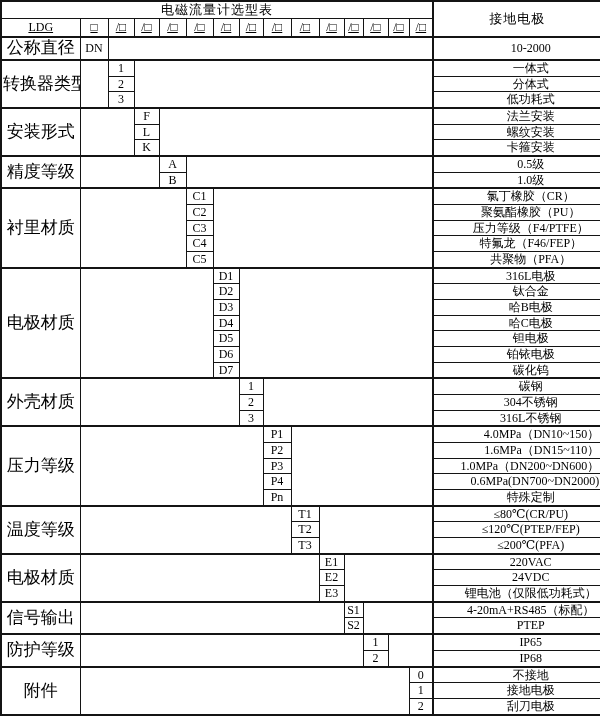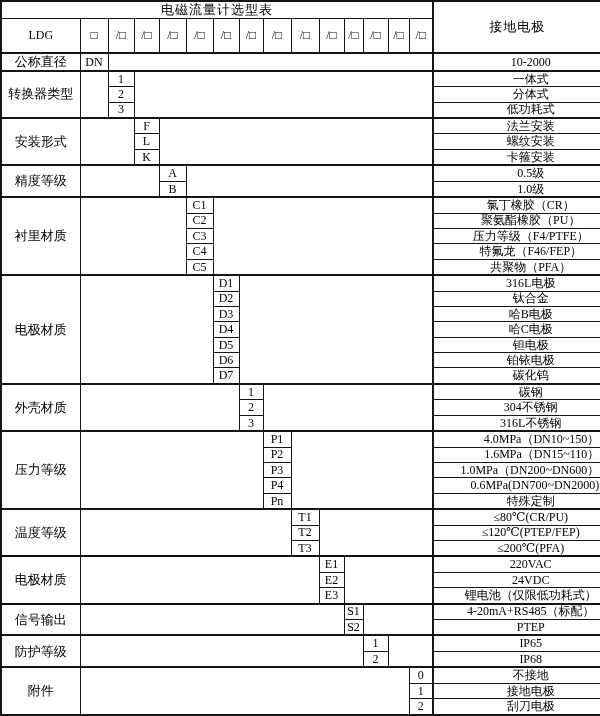--- a/index.html
+++ b/index.html
@@ -4,28 +4,28 @@
 <style>
   html,body{margin:0;padding:0;background:#fff;}
   body{width:600px;height:716px;font-family:"Liberation Serif","DejaVu Serif",serif;}
   table{border-collapse:collapse;table-layout:fixed;width:600px;height:716px;
         border:2px solid #141414;}
   td{border:1px solid #141414;padding:0 1px;text-align:center;vertical-align:middle;
      font-size:12px;color:#000;overflow:hidden;white-space:nowrap;line-height:1.05;}
   tr.sec td{border-top:2px solid #141414;}
   td.title{font-size:13px;letter-spacing:1px;}
   td.rhead{font-size:13px;border-left:2px solid #141414;letter-spacing:1px;}
-  td.label{font-size:13px;}
+  td.label{font-size:17px;}
   td.code{font-size:12px;}
   td.box{font-size:12px;letter-spacing:0;}
   td.desc{font-size:12px;border-left:2px solid #141414;padding-left:28px;}
   td.desc.left{text-align:right;padding-left:2px;}
   td.fill{background:#fff;}
   tr.r-title{height:17px;}
-  tr.r-model{height:35px;}
+  tr.r-model{height:19px;text-decoration:underline;}
 </style>
 </head>
 <body>
 
 <table>
   <colgroup id="cols">
       <col style="width: 79px;">
       <col style="width: 28px;">
       <col style="width: 26px;">
       <col style="width: 25px;">

